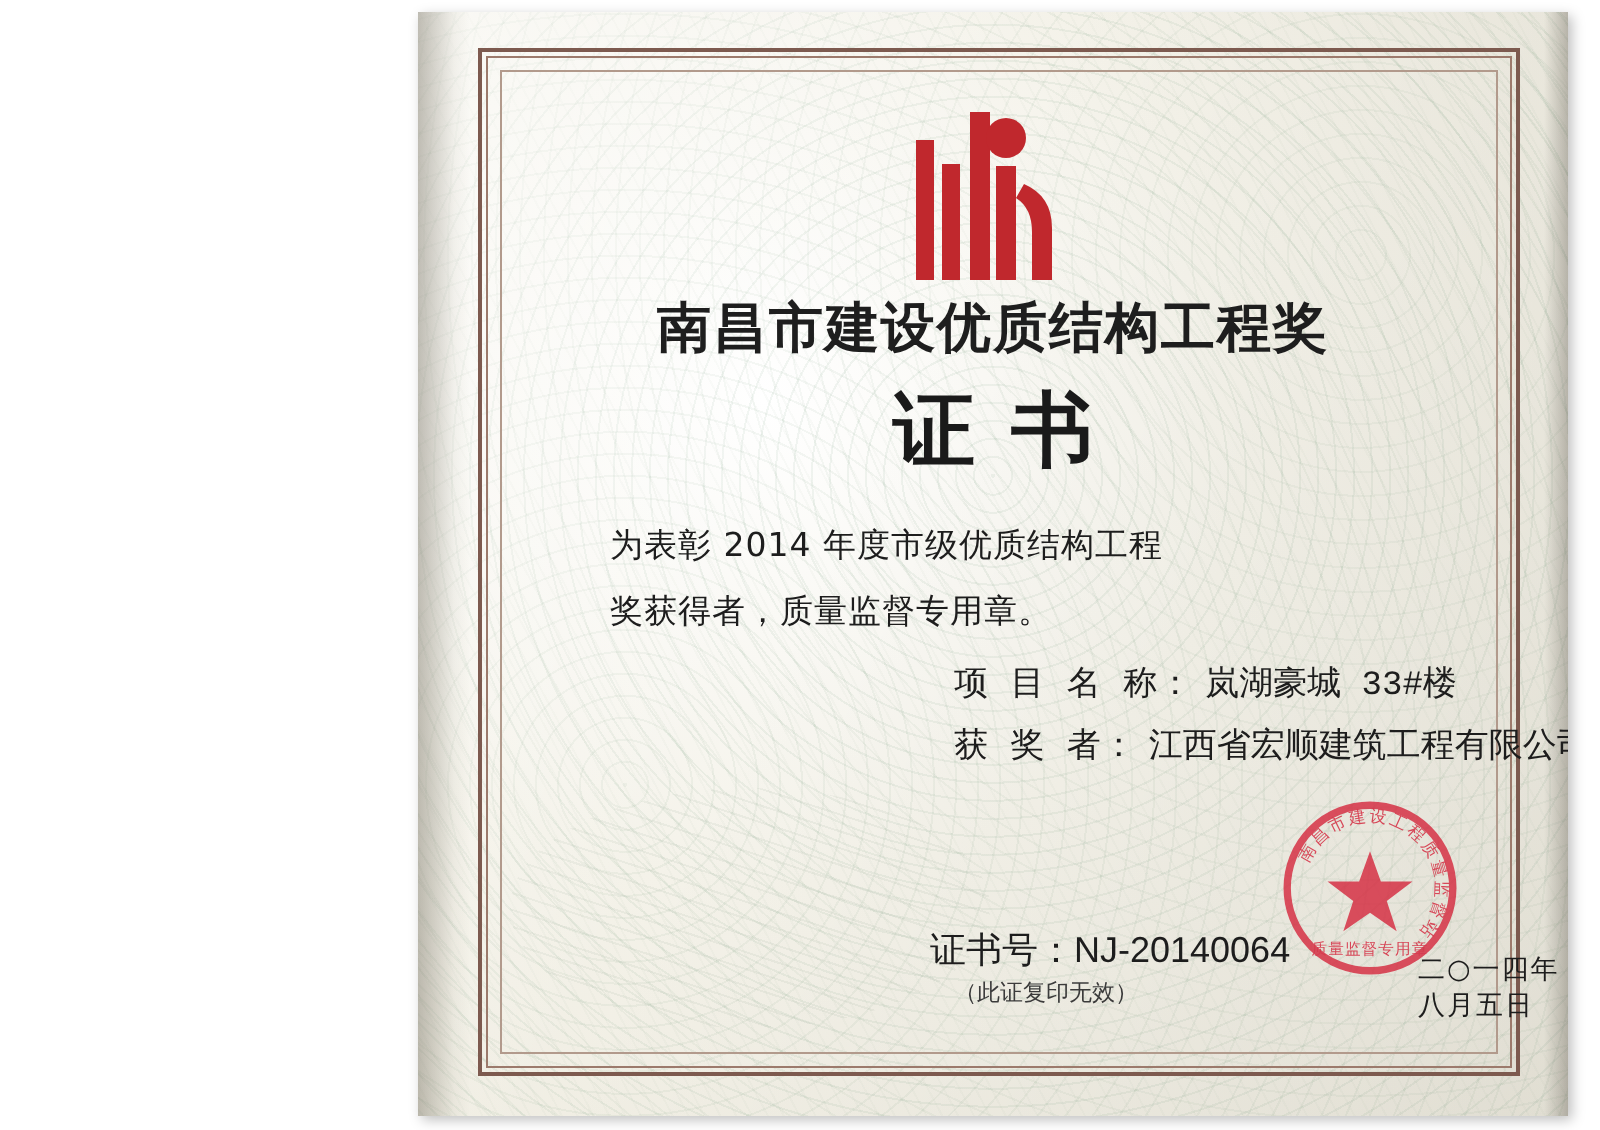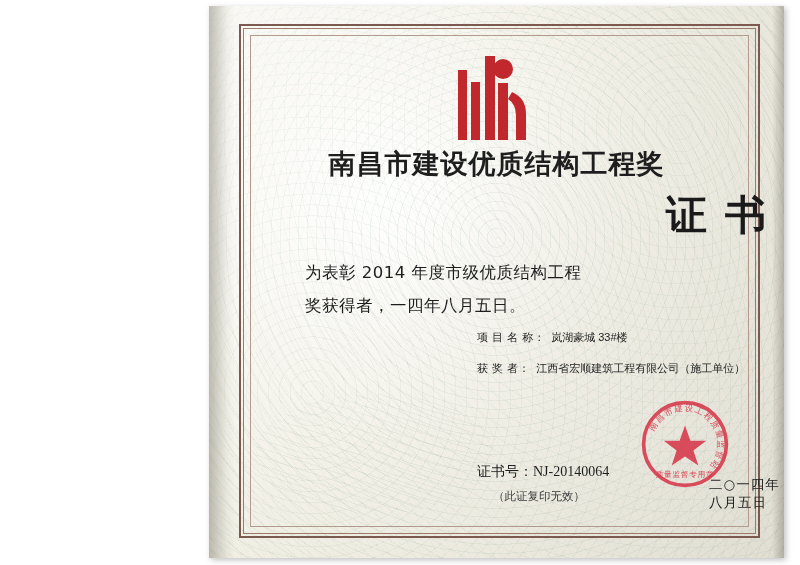--- a/index.html
+++ b/index.html
@@ -134,21 +134,21 @@
     font-weight: bold;
     font-size: 27px;
     letter-spacing: 1px;
     color: #1e1e1e;
   }
   .title-cert {
     position: absolute;
     left: 0;
     right: 0;
     top: 182px;
-    text-align: right;
+    text-align: center;
     font-family: "DejaVu Sans", sans-serif;
     font-weight: bold;
     font-size: 41px;
     letter-spacing: 18px;
     text-indent: 18px;
     color: #1a1a1a;
   }
 
   
   .body-p {
@@ -160,51 +160,50 @@
     font-size: 16.5px;
     font-weight: normal;
     line-height: 33px;
     color: #1d1d1d;
     letter-spacing: 0.5px;
   }
 
   
   .field {
     position: absolute;
-    font-family: Liberation Sans, sans-serif;
-    font-size: 11px;
+    font-family: Liberation Mono, monospace;
+    font-size: 17px;
     color: #1d1d1d;
     white-space: nowrap;
   }
   .field .lbl {
     letter-spacing: 0.5px;
   }
   .field .val {
     margin-left: 6px;
   }
   .field-project { left: 268px; top: 324px; }
   .field-winner  { left: 268px; top: 355px; }
 
   
   .serial {
     position: absolute;
-    left: 268px;
+    left: 256px;
     top: 457px;
-    font-family: Liberation Serif, serif;
-    font-size: 14px;
+    font-family: Liberation Sans, sans-serif;
+    font-size: 18px;
     color: #1d1d1d;
   }
   .note {
     position: absolute;
     left: 268px;
     top: 483px;
     font-family: "DejaVu Sans", sans-serif;
     font-size: 11.5px;
     color: #3b3b3b;
-    margin-left: 16px;
   }
 
   
   .date {
     position: absolute;
     left: 500px;
     top: 470px;
     font-family: "DejaVu Sans", sans-serif;
     font-size: 13.5px;
     color: #1d1d1d;
@@ -265,21 +264,21 @@
             <path d="M58 36 q14 6 14 22 v26 h-10 V60 q0 -12 -8 -17 z"></path>
           </g>
         </svg>
       </div>
 
       <div class="title-main">南昌市建设优质结构工程奖</div>
       <div class="title-cert">证书</div>
 
       <div class="body-p">
         <div>为表彰 2014 年度市级优质结构工程</div>
-        <div>奖获得者，一四年八月五日。</div>
+        <div>奖获得者，质量监督专用章。</div>
       </div>
 
       <div class="field field-project">
         <span class="lbl">项 目 名 称：</span><span class="val">岚湖豪城 33#楼</span>
       </div>
       <div class="field field-winner">
         <span class="lbl">获  奖  者：</span><span class="val">江西省宏顺建筑工程有限公司（施工单位）</span>
       </div>
 
       <div class="seal">

